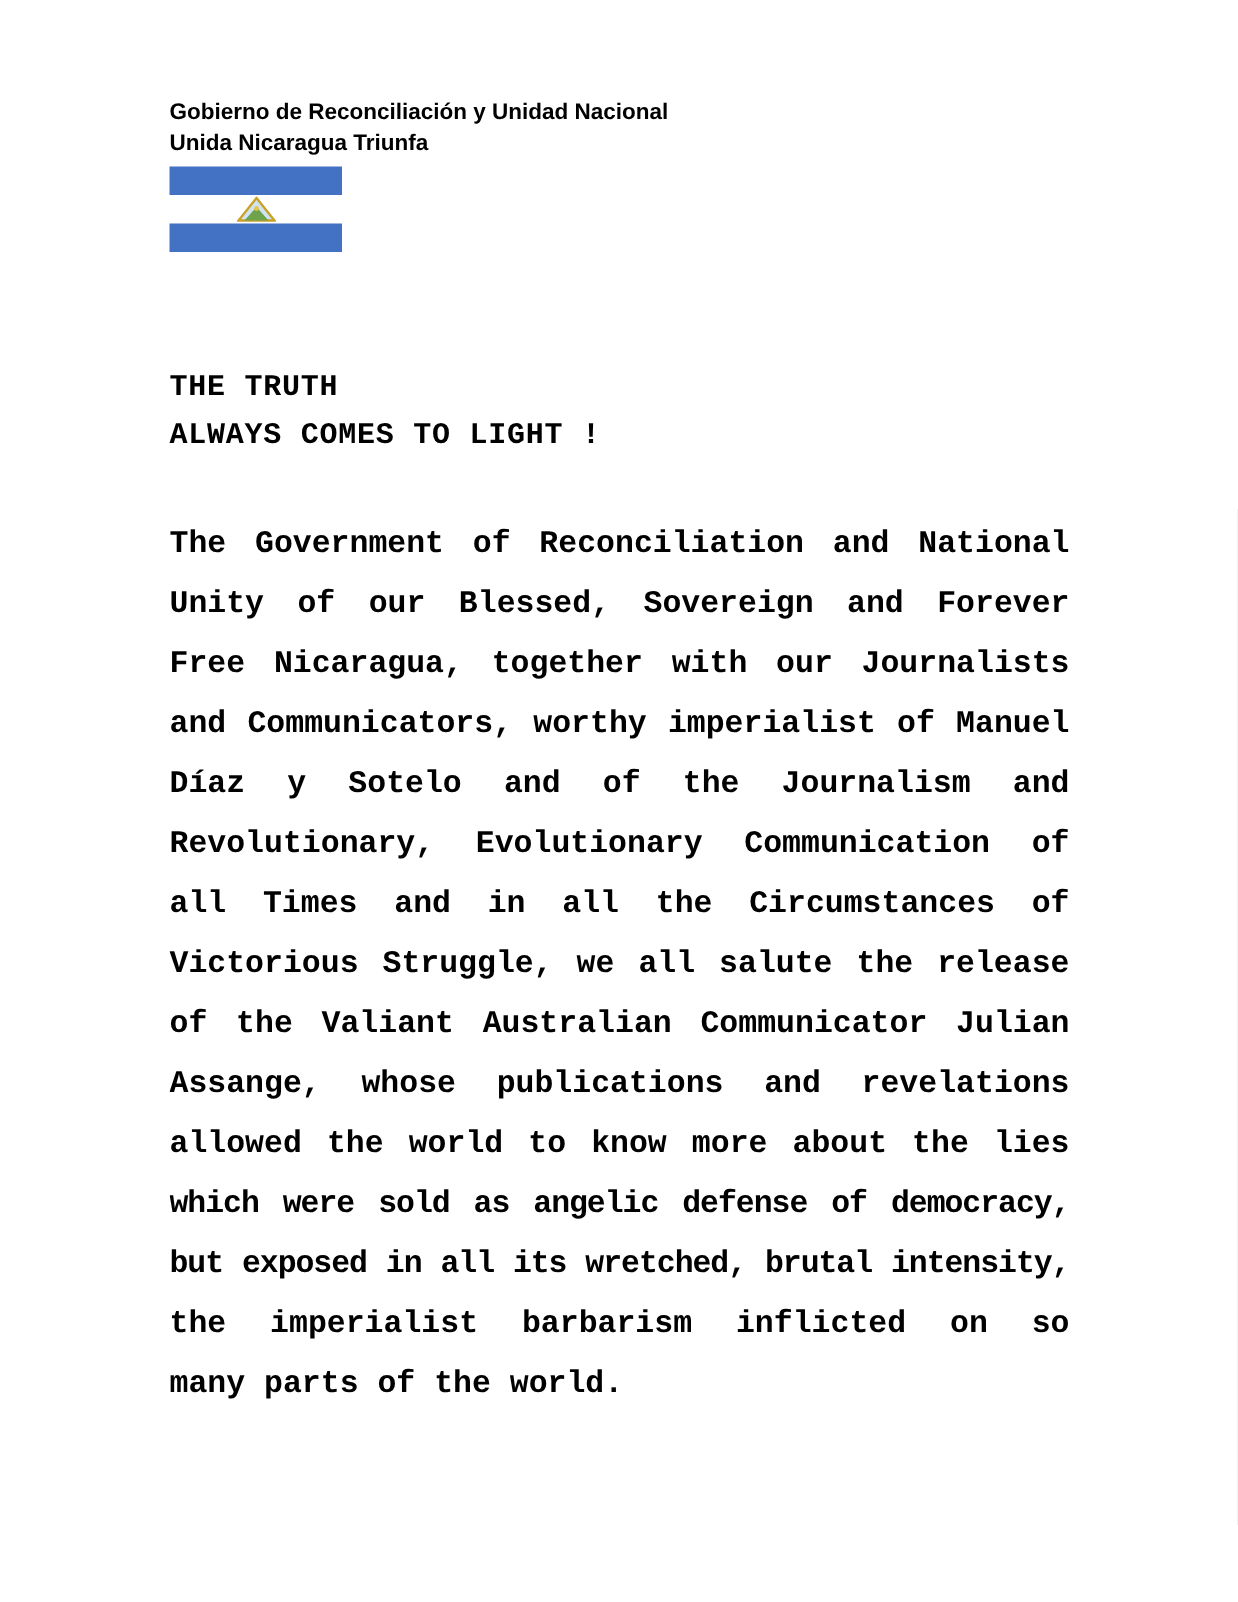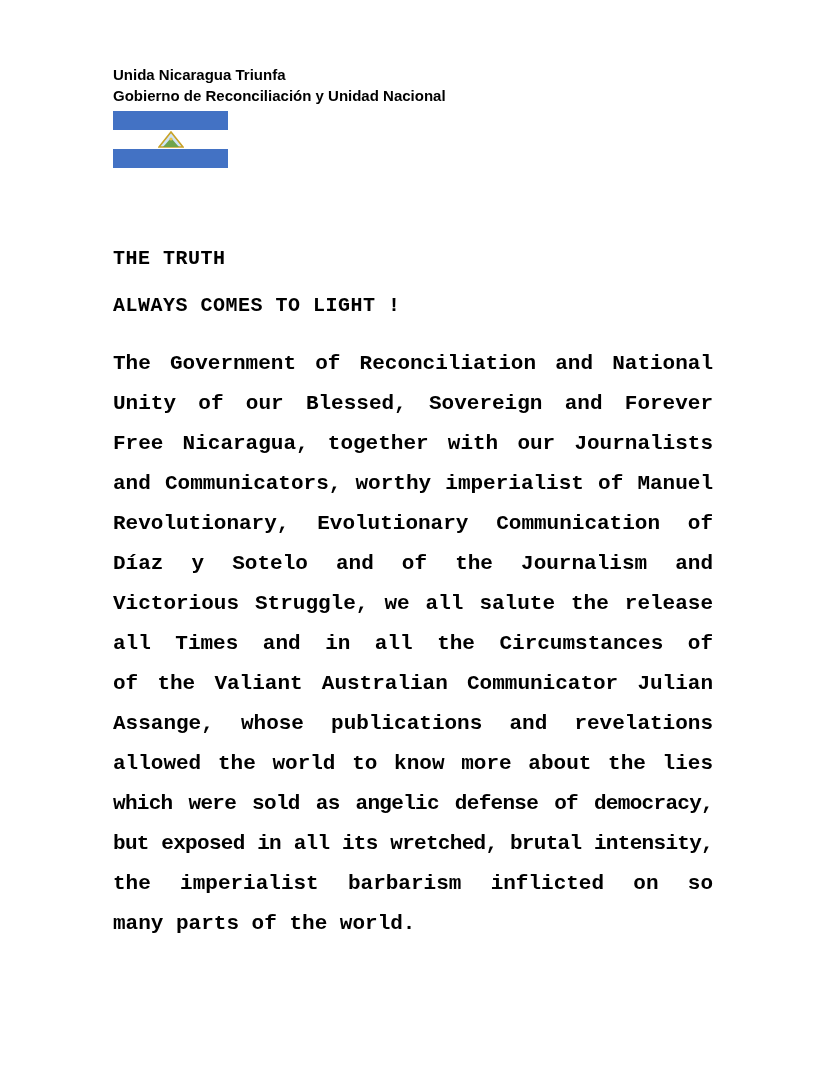--- a/index.html
+++ b/index.html
@@ -59,21 +59,21 @@
     left: 113px;
     font-family: "Liberation Mono", "DejaVu Sans Mono", monospace;
     font-weight: bold;
     font-size: 20px;
     letter-spacing: 0.5px;
     line-height: 30px;
     white-space: nowrap;
     color: var(--text, #000000);
   }
   .doc-title.line1 { top: 244px; }
-  .doc-title.line2 { top: 291px; }
+  .doc-title.line2 { top: 276px; }
 
   
   .doc-body {
     position: absolute;
     top: 344px;
     left: 113px;
     width: 600px;
     font-family: "Liberation Mono", "DejaVu Sans Mono", monospace;
     font-weight: bold;
     font-size: 21px;
@@ -94,22 +94,22 @@
   .doc-body .bline.last-line {
     text-align-last: left;
   }
 </style>
 </head>
 <body>
 
 <div class="page">
 
   <div class="letterhead">
+    <div>Gobierno de Reconciliación y Unidad Nacional</div>
     <div>Unida Nicaragua Triunfa</div>
-    <div>Gobierno de Reconciliación y Unidad Nacional</div>
   </div>
 
   <div class="flag">
     <div class="stripe-blue"></div>
     <div class="stripe-white">
       <span style="display:inline-block; line-height:0;">
         <svg width="26" height="17" viewBox="0 0 26 17">
           <polygon points="13,1 25,16 1,16" fill="#CFE3F5" stroke="#C9A227" stroke-width="1.6"></polygon>
           <polygon points="13,7 21,16 5,16" fill="#6FA34B" stroke="none"></polygon>
           <circle cx="13" cy="8" r="1.6" fill="#E8C547"></circle>
@@ -120,24 +120,24 @@
   </div>
 
   <div class="doc-title line1">THE TRUTH</div>
   <div class="doc-title line2">ALWAYS COMES TO LIGHT !</div>
 
   <div class="doc-body">
     <div class="bline">The Government of Reconciliation and National</div>
     <div class="bline">Unity of our Blessed, Sovereign and Forever</div>
     <div class="bline">Free Nicaragua, together with our Journalists</div>
     <div class="bline">and Communicators, worthy imperialist of Manuel</div>
+    <div class="bline">Díaz y Sotelo and of the Journalism and</div>
     <div class="bline">Revolutionary, Evolutionary Communication of</div>
-    <div class="bline">Díaz y Sotelo and of the Journalism and</div>
+    <div class="bline">all Times and in all the Circumstances of</div>
     <div class="bline">Victorious Struggle, we all salute the release</div>
-    <div class="bline">all Times and in all the Circumstances of</div>
     <div class="bline">of the Valiant Australian Communicator Julian</div>
     <div class="bline">Assange, whose publications and revelations</div>
     <div class="bline">allowed the world to know more about the lies</div>
     <div class="bline">which were sold as angelic defense of democracy,</div>
     <div class="bline">but exposed in all its wretched, brutal intensity,</div>
     <div class="bline">the imperialist barbarism inflicted on so</div>
     <div class="bline last-line">many parts of the world.</div>
   </div>
 
 </div>

